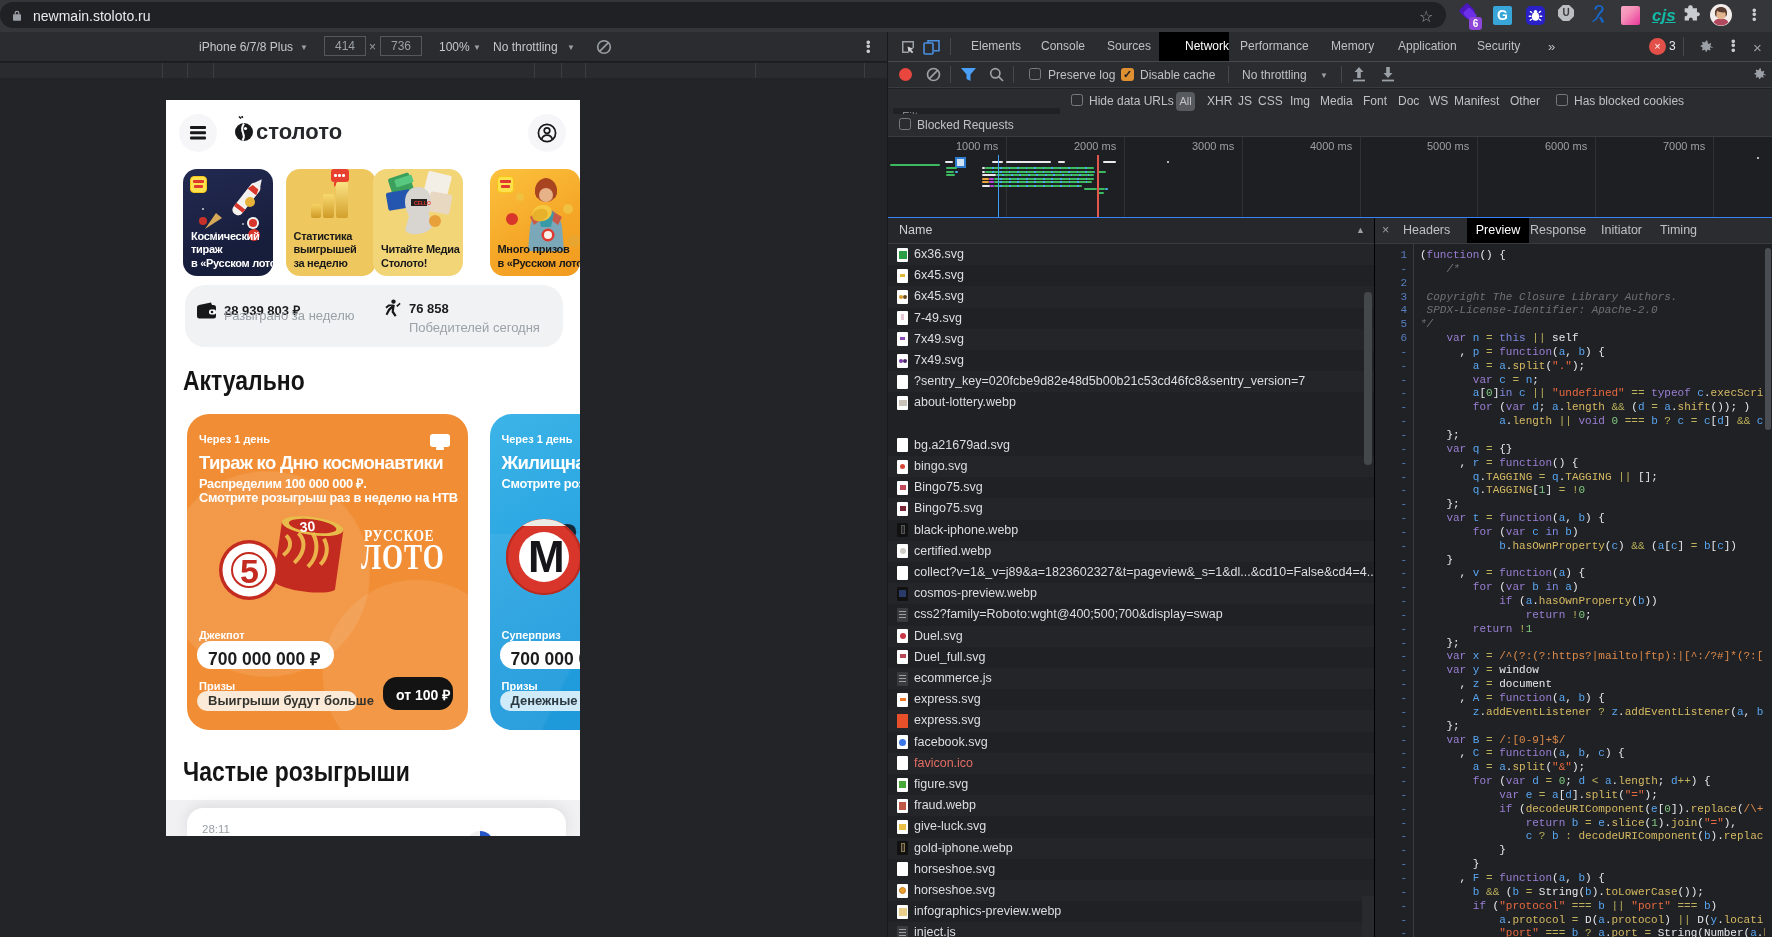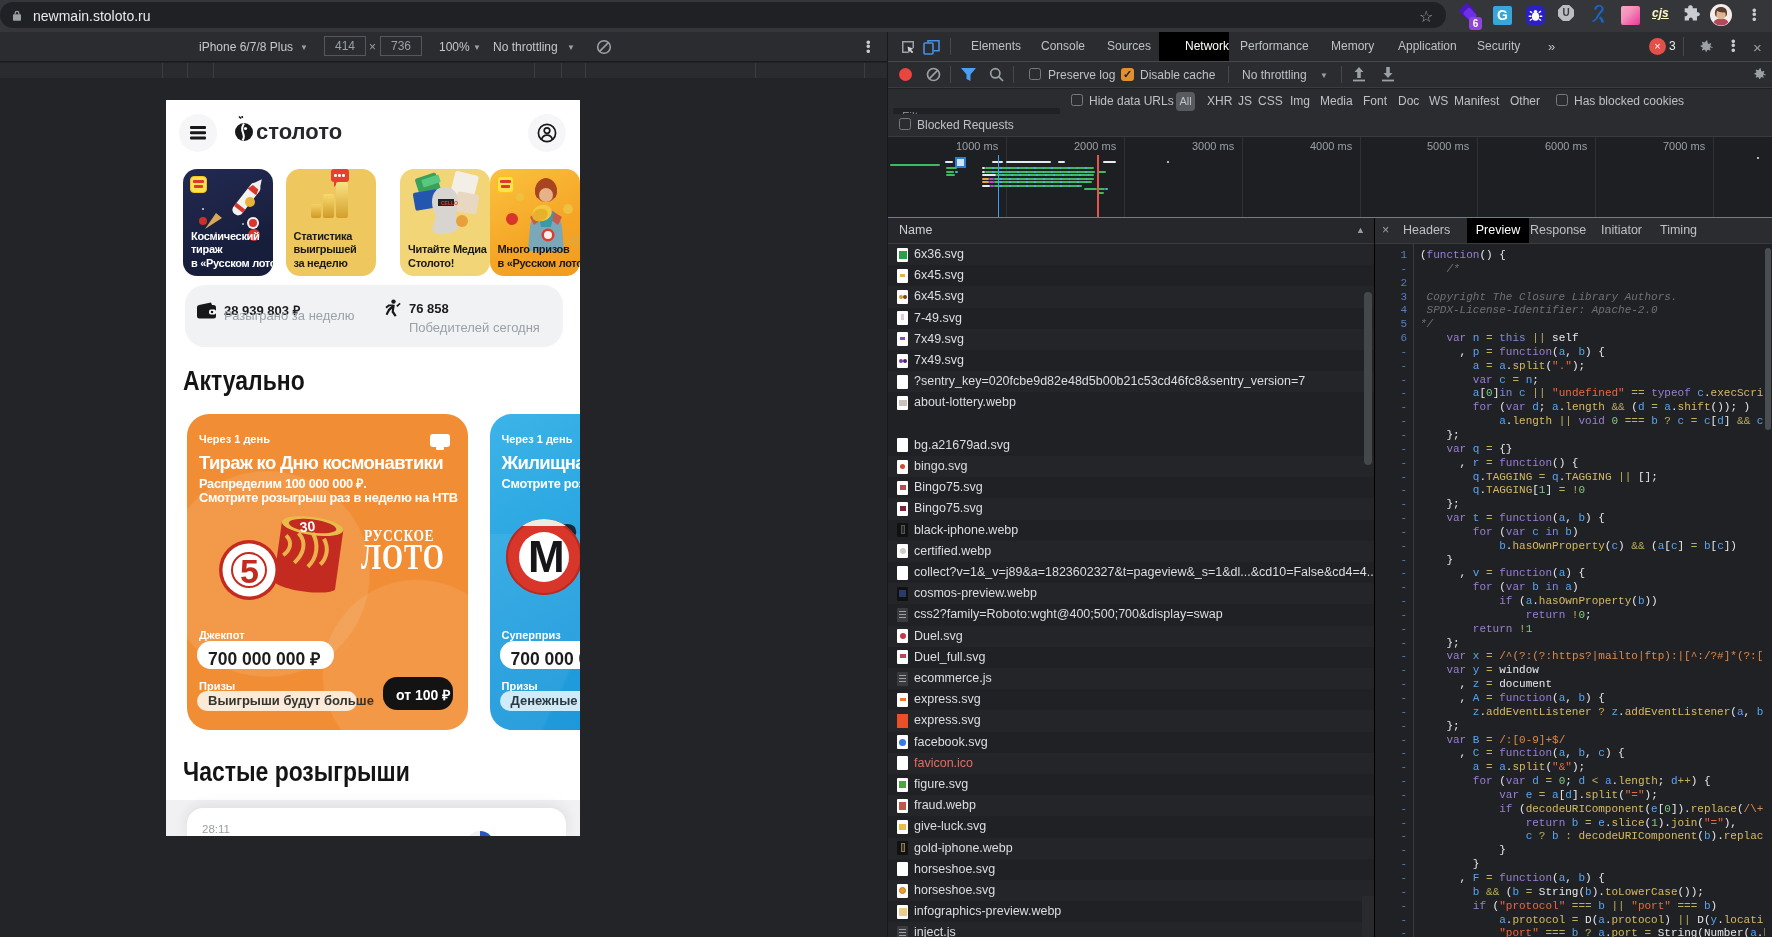--- a/index.html
+++ b/index.html
@@ -58,21 +58,21 @@
         <rect x="1.3" y="11" width="3" height="1.3" rx=".65" transform="rotate(-35 3 11.6)"></rect>
         <rect x="10.6" y="11" width="3" height="1.3" rx=".65" transform="rotate(35 12 11.6)"></rect>
       </svg>
  </div>
  <div class="abs" style="left:1558px;top:5px;width:16px;height:16px;background:#babec2;border-radius:5px;clip-path:polygon(30% 0,70% 0,100% 30%,100% 70%,70% 100%,30% 100%,0 70%,0 30%);color:#3a3b3e;font-weight:700;font-size:10px;text-align:center;line-height:16px;">U</div>
  <svg class="abs" style="left:1590px;top:3px" width="17" height="22" viewBox="0 0 17 22">
       <path d="M9 2c2.8 0 4.6 1.8 4.6 4 0 2.5-2.2 3.6-3.4 5.2-1.8 2.3-2.4 4.6-4.6 6.4-1.2 1-2.9 1.6-4 1l2.8-2.2C6.8 14.6 7 11.8 9.4 9 10.6 7.6 11.6 6.8 11.6 5.6 11.6 4.4 10.6 3.6 9.2 3.6 7.6 3.6 6.6 4.8 6.8 6.2L4.6 7C4 4.2 6 2 9 2Z" fill="#1766c8"></path>
       <path d="M10.5 13.5c1.8 1.4 3.2 3.4 3.6 5.8l-2.6.4c-.3-2-1.2-3.6-2.6-4.8z" fill="#1766c8"></path>
     </svg>
  <div class="abs ext" style="left:1621px;border-radius:2px;background:linear-gradient(135deg,#f8a8c8 0%,#f590b8 40%,#ef5aa8 75%,#e83a98 100%);"></div>
- <div class="abs" style="left:1652px;top:6px;font-size:12px;font-weight:700;font-style:italic;color:#fef9c3;text-decoration:underline;">cjs</div>
+ <div class="abs" style="left:1652px;top:6px;font-size:17px;font-weight:700;font-style:italic;color:#14b8a6;text-decoration:underline;">cjs</div>
  <svg class="abs" style="left:1683px;top:4px" width="18" height="18" viewBox="0 0 17 17" fill="#c9cdd1">
       <path d="M6.7 1.2c-1 0-1.8.8-1.8 1.8v.9H1.6v4h.9c1 0 1.8.8 1.8 1.8s-.8 1.8-1.8 1.8h-.9v4h4v-.9c0-1 .8-1.8 1.8-1.8s1.8.8 1.8 1.8v.9h4v-4h.9c1 0 1.8-.8 1.8-1.8s-.8-1.8-1.8-1.8h-.9v-4h-4v-.9c0-1-.8-1.8-1.8-1.8z"></path>
     </svg>
  <svg class="abs" style="left:1710px;top:4px" width="22" height="22" viewBox="0 0 22 22">
       <circle cx="11" cy="11" r="11" fill="#f2ecea"></circle>
       <path d="M11 21.5a10.5 10.5 0 0 1-7.4-3c.8-2.6 3.6-4 7.4-4s6.6 1.4 7.4 4a10.5 10.5 0 0 1-7.4 3z" fill="#b0485e"></path>
       <circle cx="11" cy="10" r="5.2" fill="#e3b58e"></circle>
       <path d="M5 10c-.5-4.4 2.2-7 6-7s6.6 2.4 6 7c-.3 2-1 2.6-1.5 2.8.3-1.8.2-3.4-.4-4.6-2.4.6-6 .2-8-1.4-.6 1.6-.8 4-.6 6-.7-.4-1.3-1-1.5-2.8z" fill="#5a3c30"></path>
     </svg>
  <div class="abs dots3" style="left:1752px;top:9px;">•<br>•<br>•</div>
@@ -152,21 +152,21 @@
  </div>
  <div class="abs story" style="left:119.5px;background:#eec85e;color:#191919;">
    <div class="abs" style="left:45px;top:0px;width:18px;height:13px;background:#e8402e;border-radius:3px;"></div>
    <div class="abs" style="left:48px;top:13px;width:0;height:0;border-left:5px solid #e8402e;border-bottom:5px solid transparent;"></div>
    <div class="abs" style="left:48.5px;top:5px;width:2.5px;height:2.5px;background:#fff;border-radius:50%;box-shadow:4px 0 0 #fff,8px 0 0 #fff;"></div>
    <div class="abs" style="left:25px;top:35px;width:10px;height:14px;background:linear-gradient(#f5d264,#cf9a26);border-radius:2px;"></div>
    <div class="abs" style="left:37px;top:25px;width:11px;height:24px;background:linear-gradient(#f8da70,#cf9a26);border-radius:2px;"></div>
    <div class="abs" style="left:50px;top:13px;width:12px;height:36px;background:linear-gradient(#fae284,#d3a02c);border-radius:2px;"></div>
    <div class="abs txt" style="color:#191919;">Статистика<br>выигрышей<br>за неделю</div>
  </div>
- <div class="abs story" style="left:234px;background:#f2d577;color:#191919;padding-left:28px;">
+ <div class="abs story" style="left:207px;background:#f2d577;color:#191919;padding-left:28px;">
    <svg class="abs" style="left:0;top:0" width="90" height="107" viewBox="0 0 90 107">
      <rect x="18" y="6" width="22" height="26" rx="2" fill="#3ba05c" transform="rotate(-18 29 19)"></rect>
      <rect x="52" y="4" width="24" height="28" rx="2" fill="#f3efe6" transform="rotate(14 64 18)"></rect>
      <rect x="14" y="22" width="24" height="18" rx="2" fill="#2456b0" transform="rotate(-10 26 31)"></rect>
      <rect x="56" y="24" width="22" height="20" rx="2" fill="#e8d8c2" transform="rotate(10 67 34)"></rect>
      <rect x="22" y="8" width="18" height="8" rx="1" fill="#58c880" transform="rotate(-18 31 12)"></rect>
      <path d="M45 18c8 0 13 6 13 14 0 5-2 9-2 13l3 13c-4 4-6 6-14 7-7 1-11-1-13-4l4-14c-2-4-4-8-4-14 0-9 5-15 13-15Z" fill="#d8d5d0"></path>
      <path d="M38 30h16v7h-16z" fill="#222"></path>
         <text x="41" y="36" font-size="5" fill="#e83a2f" font-weight="bold">CELLO</text>
      <circle cx="62" cy="52" r="6" fill="#e8a13a"></circle>

